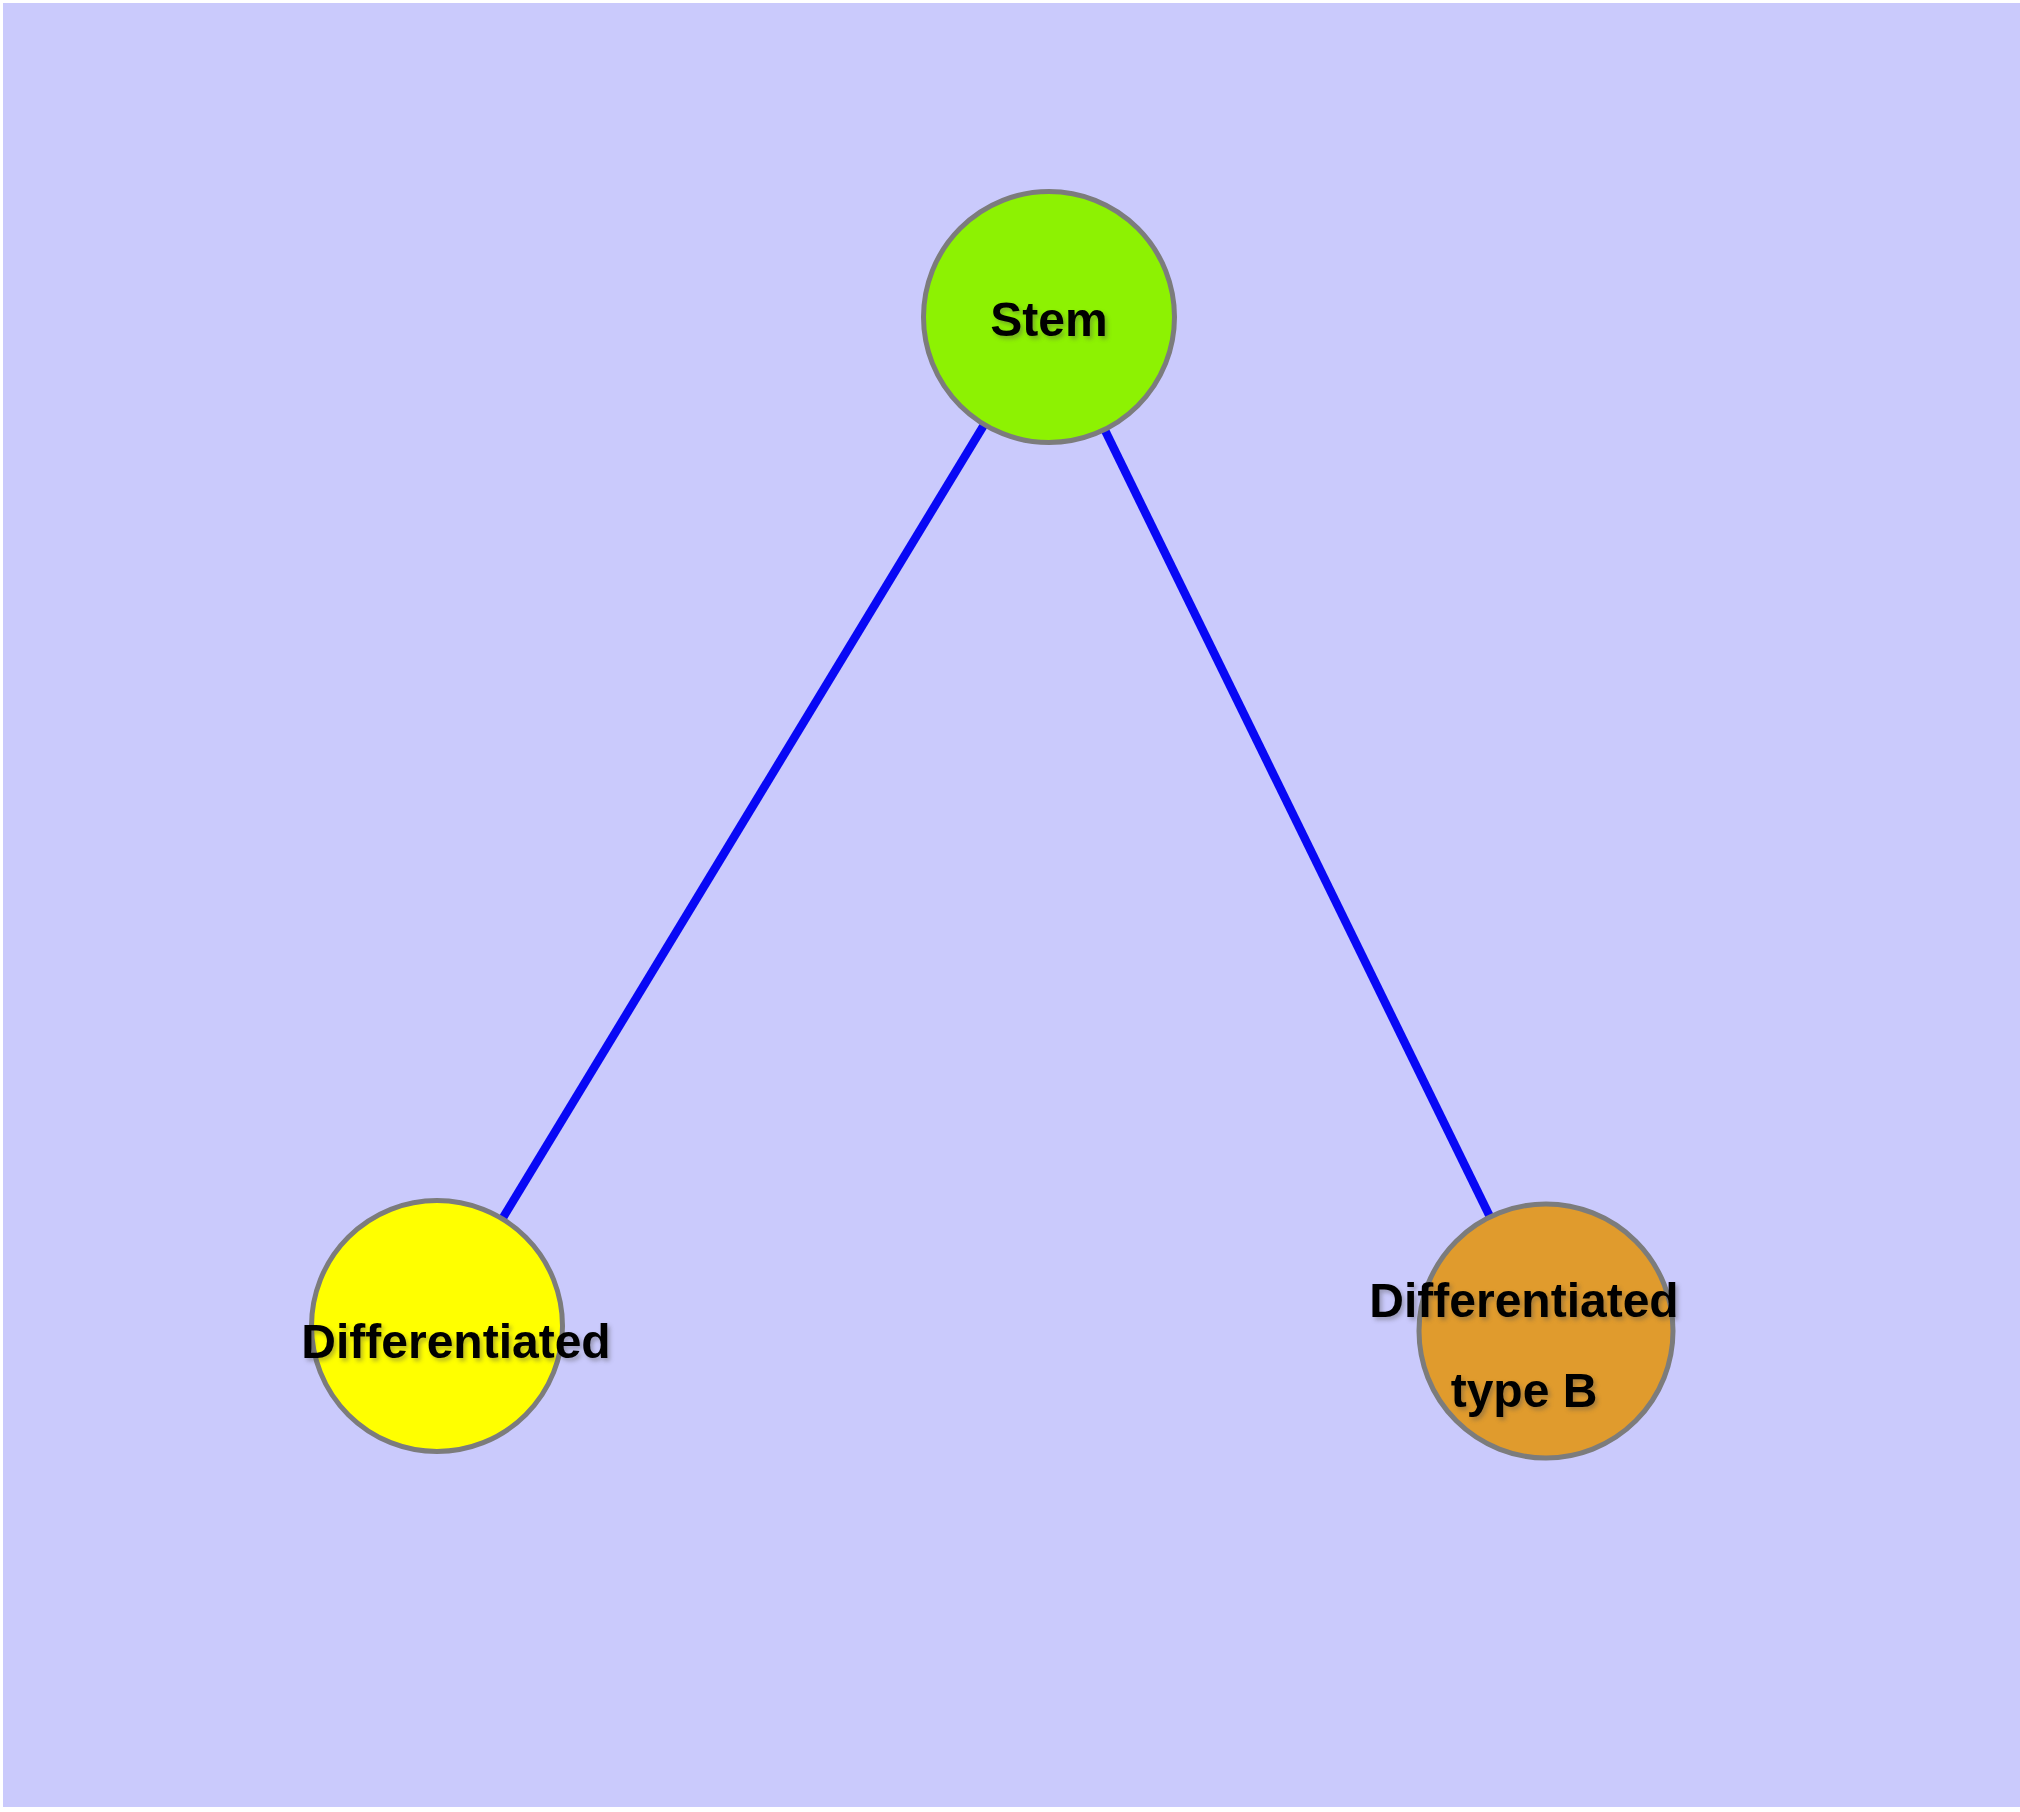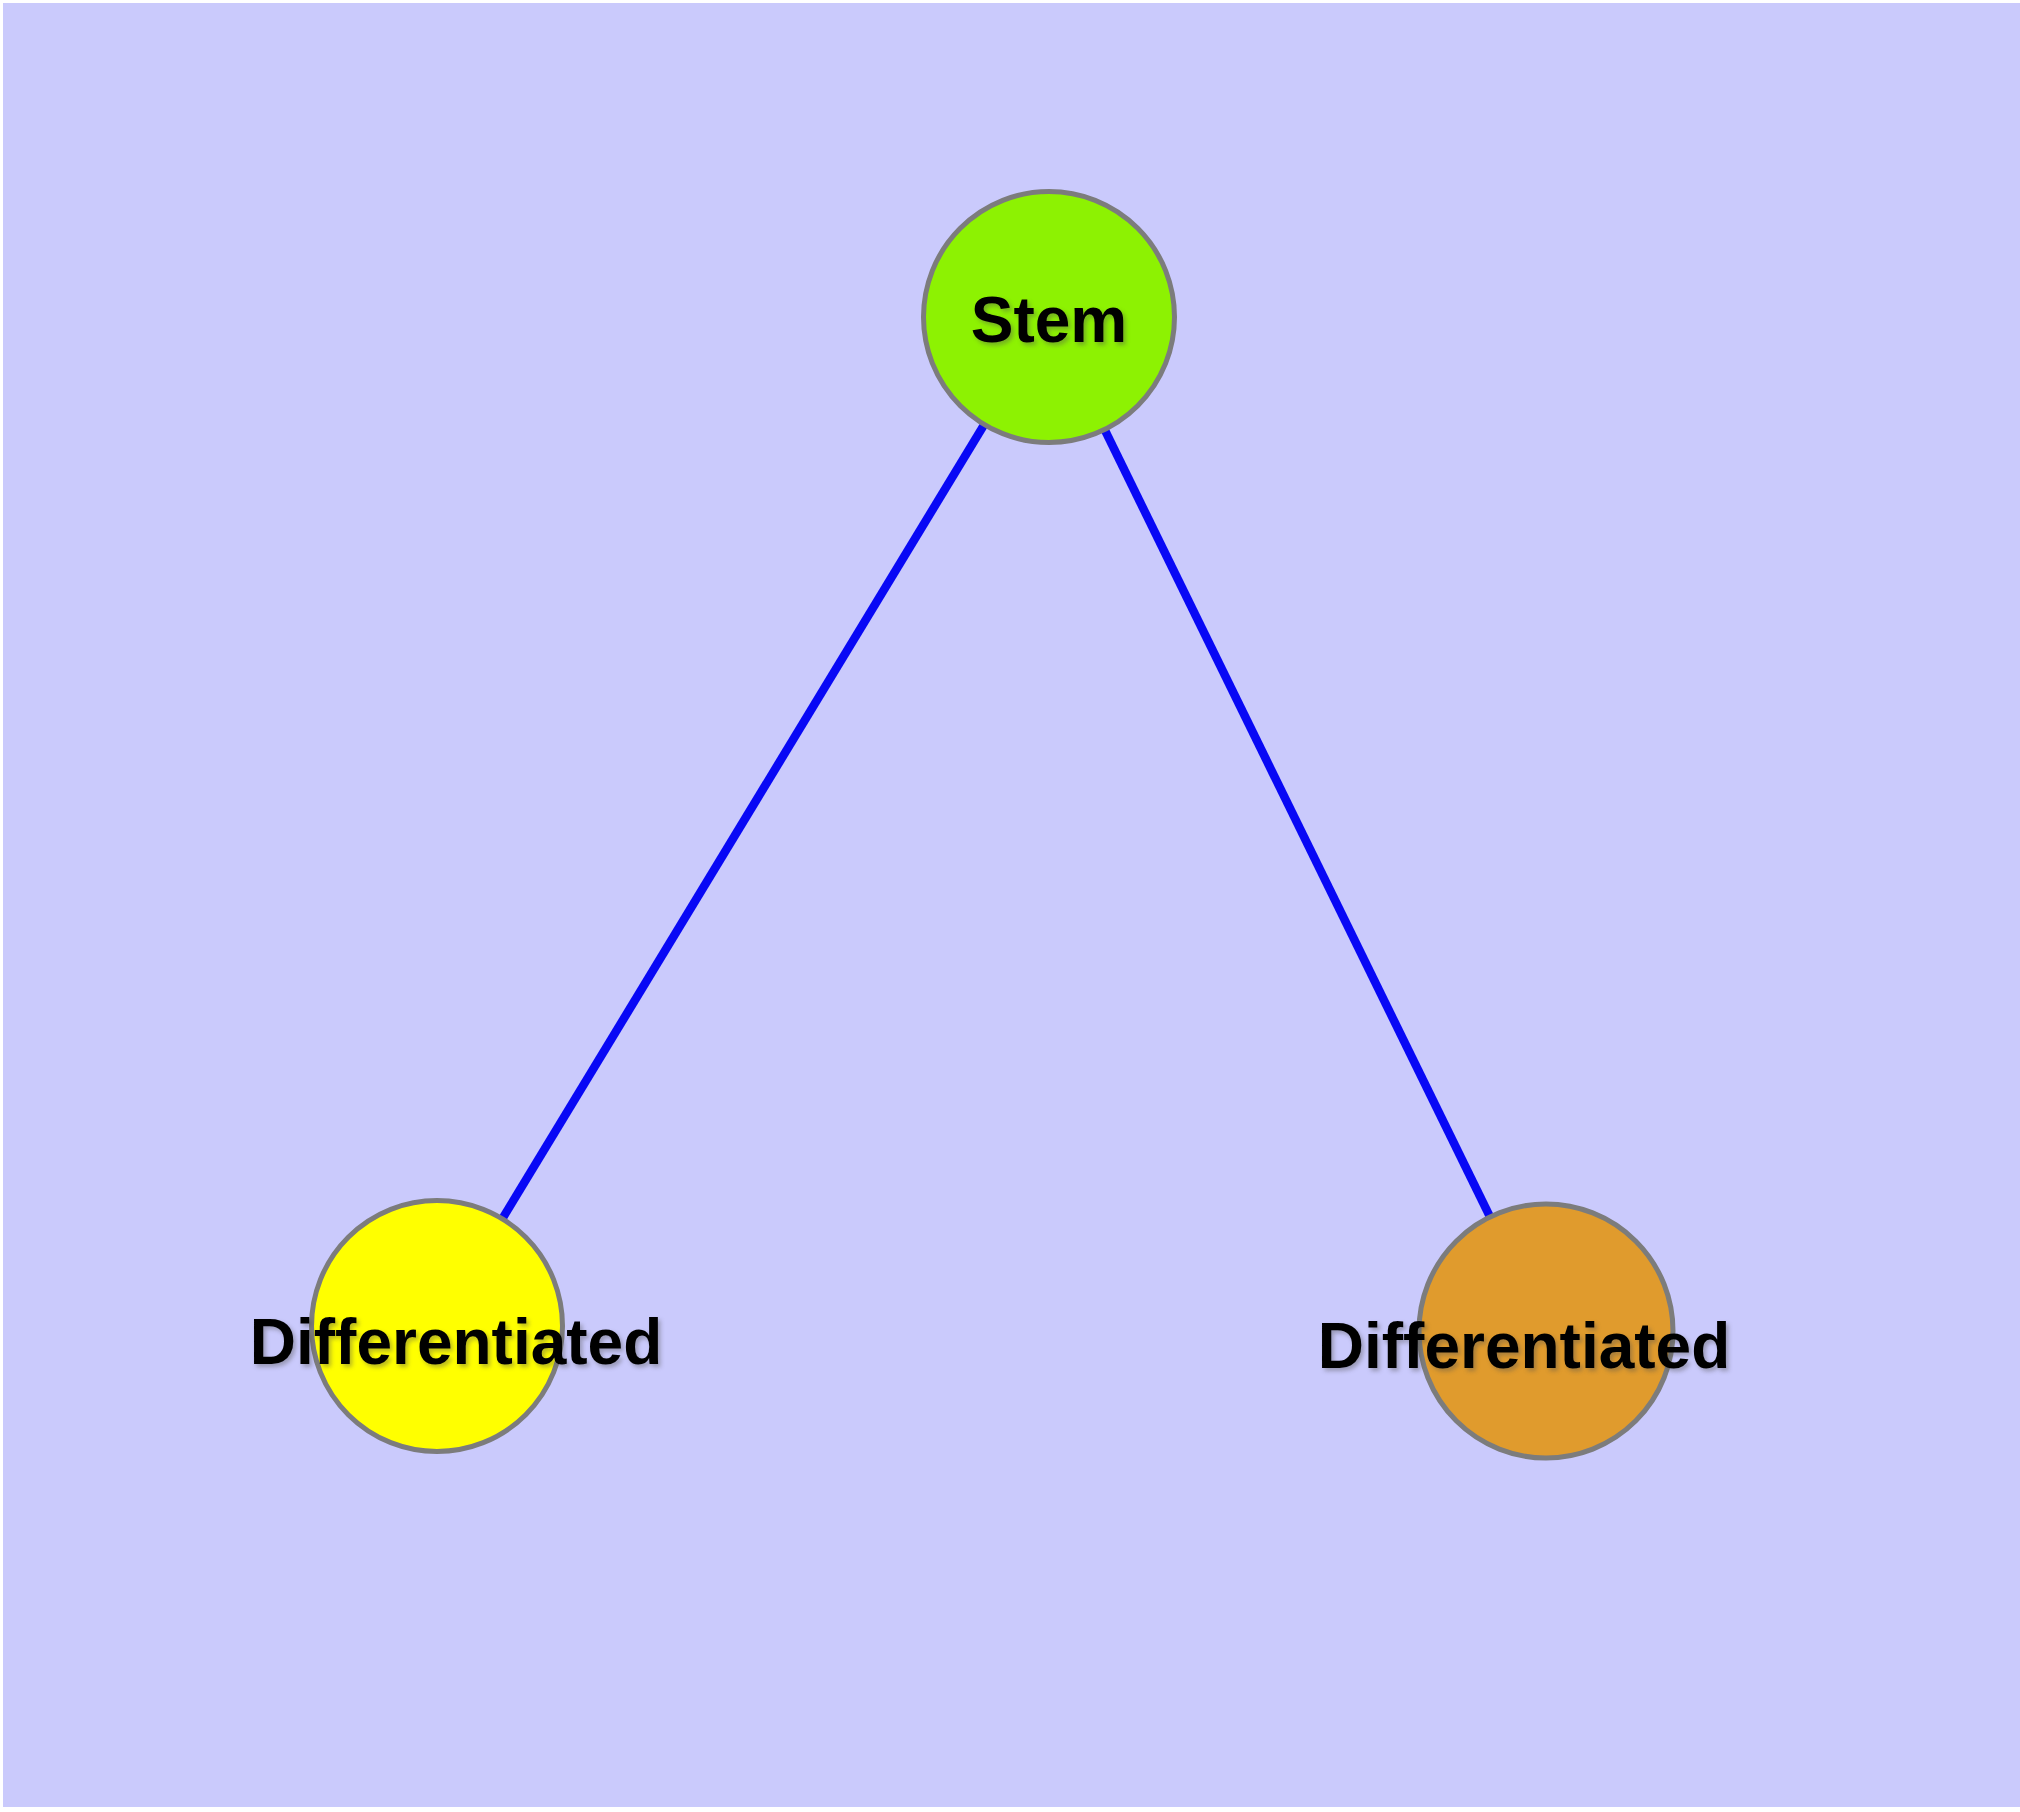--- a/index.html
+++ b/index.html
@@ -25,21 +25,21 @@
     border-radius: 50%;
     border: 5.1px solid #7c7c7c;
     box-sizing: border-box;
     transform: translate(-50%, -50%);
   }
   .node-label {
     position: absolute;
     transform: translate(-50%, -50%);
     text-align: center;
     font-weight: bold;
-    font-size: 64px;
+    font-size: 48px;
     line-height: 90px;
     color: #000000;
     white-space: nowrap;
     text-shadow: 2.5px 2.5px 4.2px rgba(80,80,80,0.40);
   }
   .node-label .line { display: block; }
 </style>
 </head>
 <body>
 
@@ -57,14 +57,15 @@
 <div class="node-label" style="left: 1049px; top: 320px;">
   <span class="line">Stem</span>
 </div>
 
 <div class="node-label" style="left: 456px; top: 1342px;">
   <span class="line">Differentiated</span>
 </div>
 
 <div class="node-label" style="left: 1524px; top: 1346px;">
   <span class="line">Differentiated</span>
+  <span class="line">type B</span>
 </div>
 
 
 </body></html>

